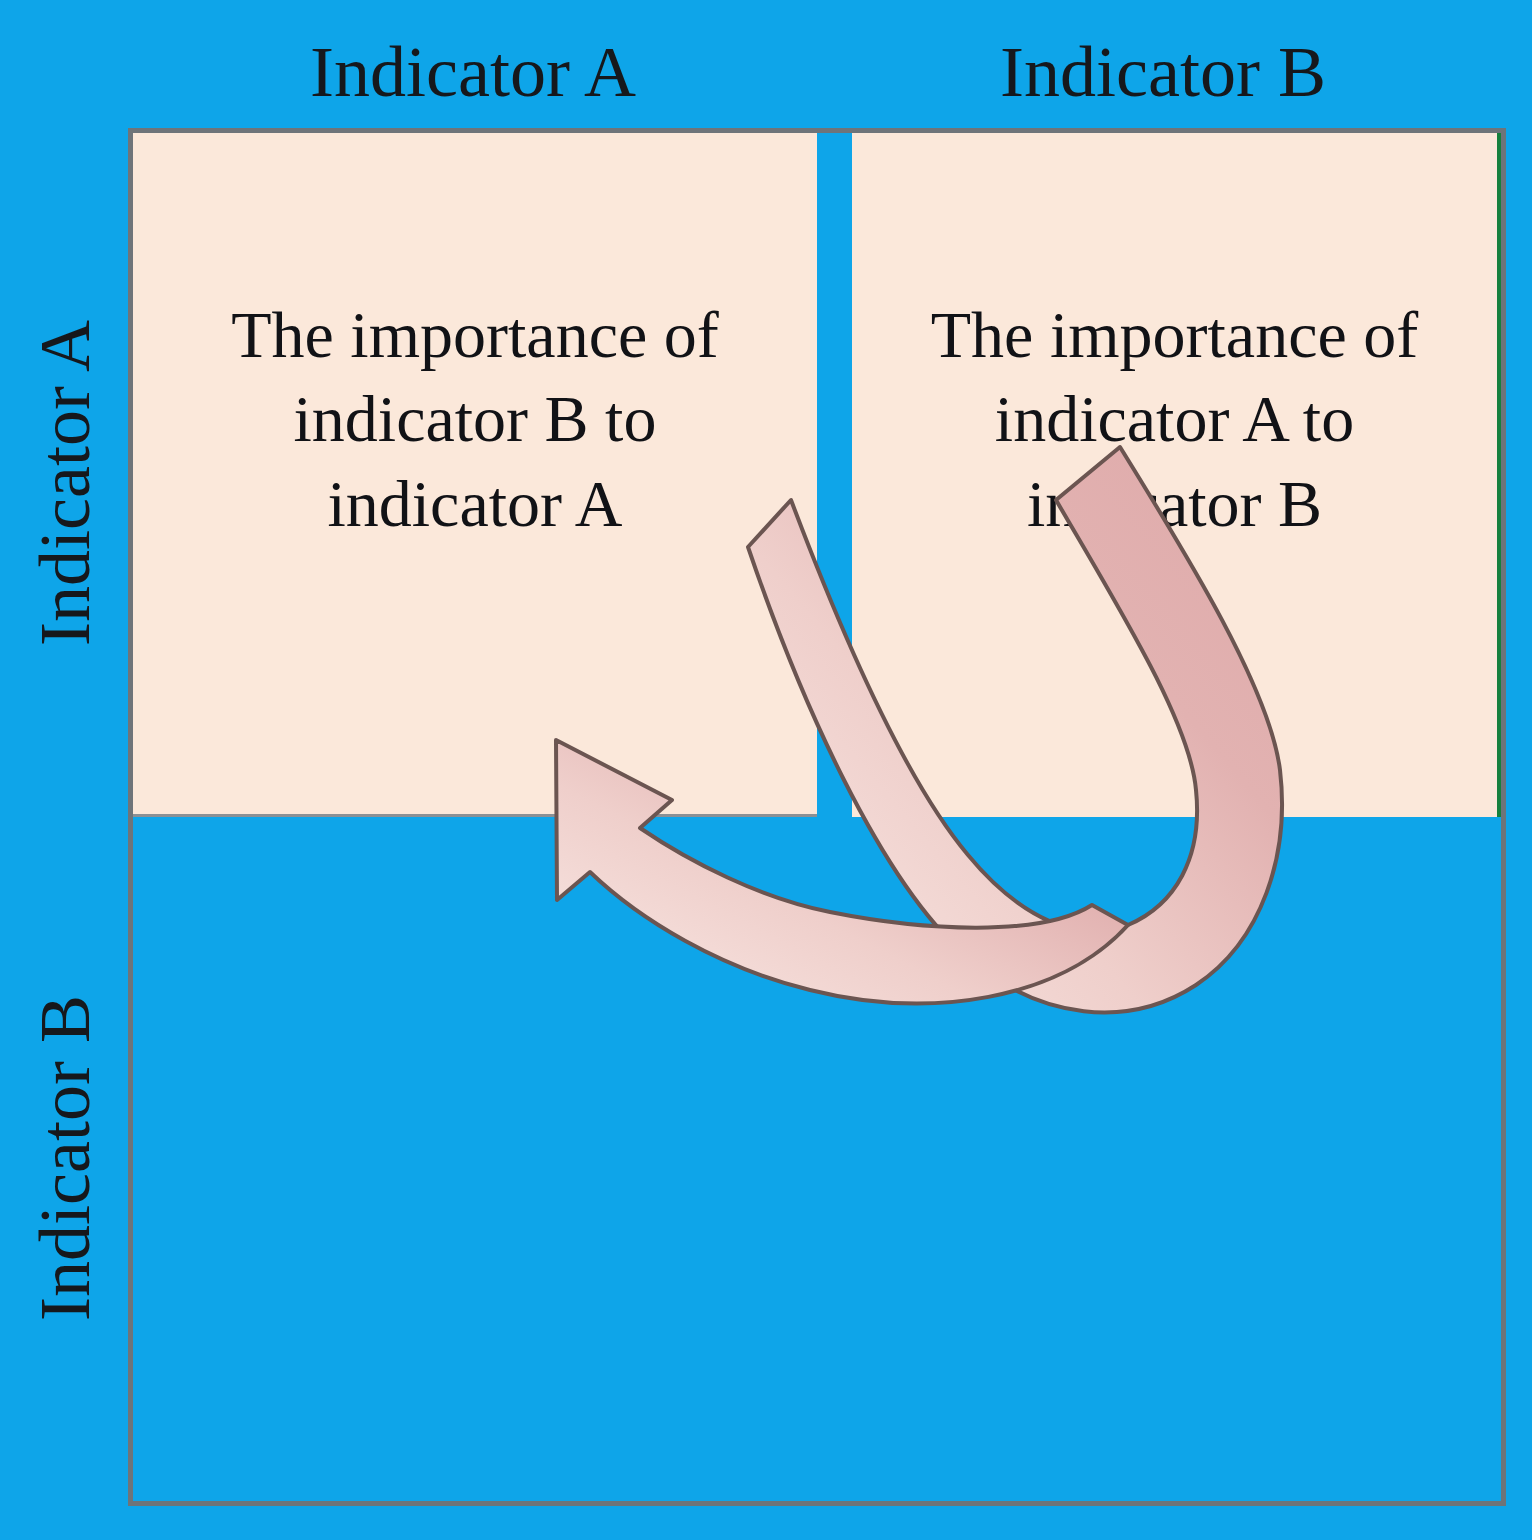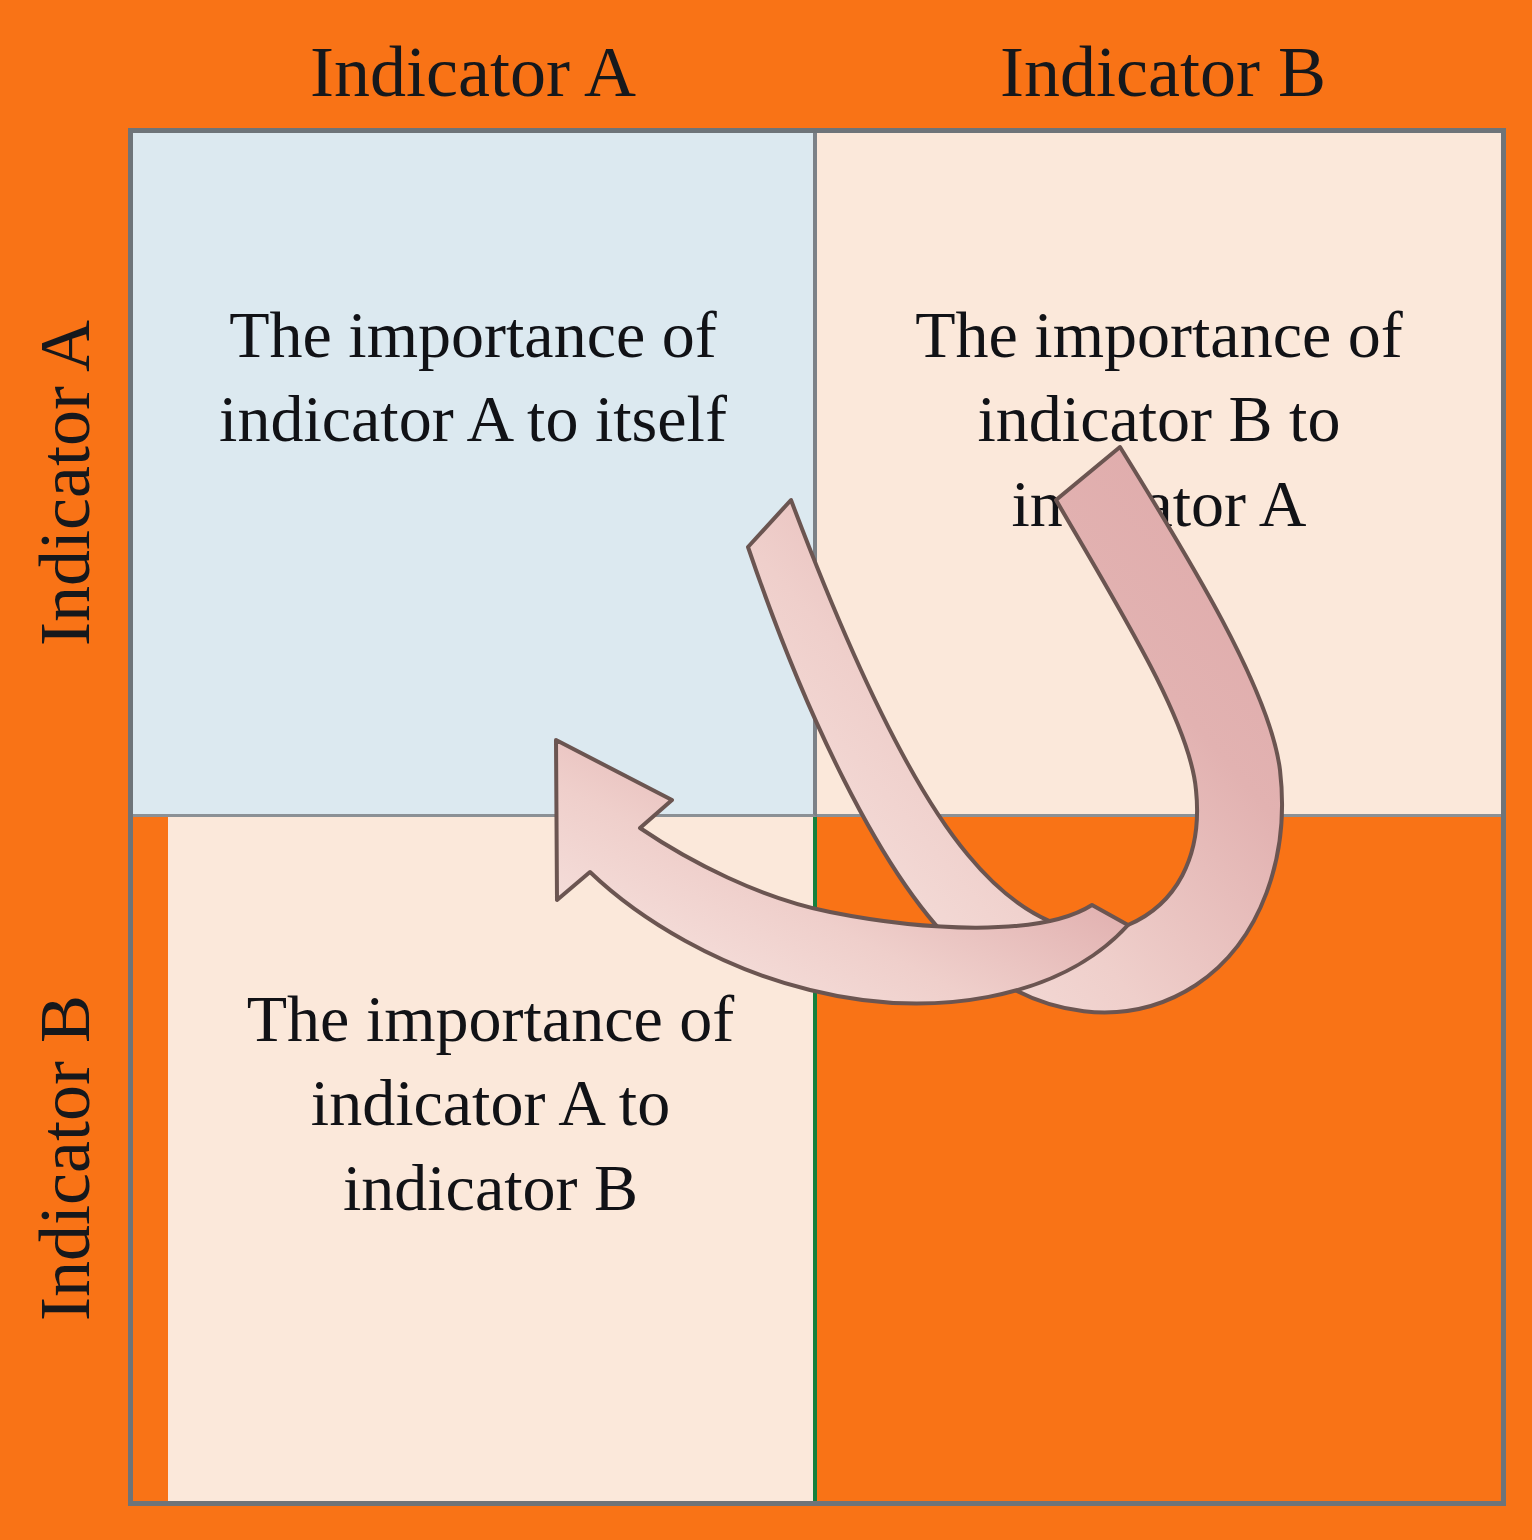--- a/index.html
+++ b/index.html
@@ -7,21 +7,21 @@
     padding: 0;
     background: #ffffff;
   }
   body {
     font-family: "Liberation Serif", "DejaVu Serif", serif;
   }
   #canvas {
     position: relative;
     width: 1532px;
     height: 1540px;
-    background: #f97316;
+    background: #0ea5e9;
     overflow: hidden;
   }
 
   
   .col-header {
     position: absolute;
     top: 22px;
     height: 100px;
     line-height: 100px;
     text-align: center;
@@ -100,23 +100,20 @@
 <div id="canvas">
 
   <div class="col-header" id="col-header-a">Indicator A</div>
   <div class="col-header" id="col-header-b">Indicator B</div>
 
   <div class="row-header" id="row-header-a">Indicator A</div>
   <div class="row-header" id="row-header-b">Indicator B</div>
 
   <div id="matrix">
 
-    <div class="cell blue" id="cell-a-a">
-      <div class="cell-text">The importance of indicator A to itself</div>
-    </div>
 
     <div class="cell peach" id="cell-b-a">
       <div class="cell-text">The importance of indicator B to indicator A</div>
     </div>
 
     <div class="cell peach" id="cell-a-b">
       <div class="cell-text">The importance of indicator A to indicator B</div>
     </div>
 
 

